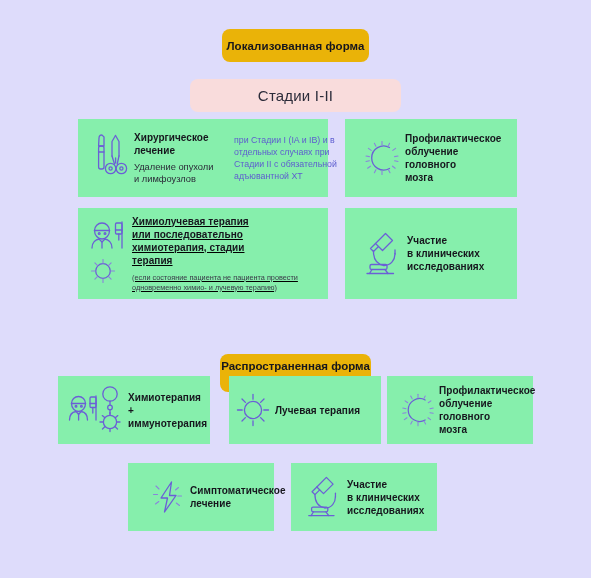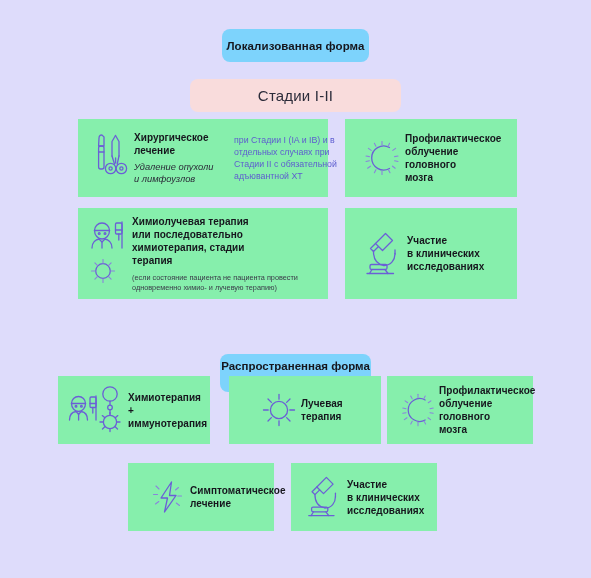--- a/index.html
+++ b/index.html
@@ -16,21 +16,21 @@
   }
   .page {
     position: relative;
     width: 591px;
     height: 578px;
     box-sizing: border-box;
   }
 
   
   .badge-yellow {
-    background: #7dd3fc;
+    background: #eab308;
     border-radius: 8px;
     color: #16161d;
     font-weight: bold;
     text-align: center;
     display: flex;
     flex-direction: column;
     align-items: center;
     justify-content: center;
     position: absolute;
   }
@@ -102,38 +102,37 @@
     font-size: 10px;
     line-height: 13px;
     letter-spacing: 0.05px;
   }
   .sub {
     color: #2b2b38;
     font-size: 9.3px;
     line-height: 12.5px;
     margin-top: 4px;
     font-weight: normal;
-    font-style: italic;
   }
   .note {
     color: #5d5dcf;
     font-size: 8.8px;
     line-height: 12px;
   }
   .fine {
     color: #3a3a48;
     font-size: 7.3px;
     line-height: 10px;
     margin-top: 6px;
   }
 
   
   #card-surgery      { left: 78px;  top: 119px; width: 250px; height: 78px; }
   #card-pci-1        { left: 345px; top: 119px; width: 172px; height: 78px; }
-  #card-chemorad     { left: 78px;  top: 208px; width: 250px; height: 91px; }
+  #card-chemorad     { left: 78px;  top: 208px; width: 250px; height: 91px; text-decoration: underline; }
   #card-trials-1     { left: 345px; top: 208px; width: 172px; height: 91px; }
   #card-chemoimmuno  { left: 58px;  top: 376px; width: 152px; height: 68px; }
   #card-radio        { left: 229px; top: 376px; width: 152px; height: 68px; }
   #card-pci-2        { left: 387px; top: 376px; width: 146px; height: 68px; }
   #card-symptom      { left: 128px; top: 463px; width: 146px; height: 68px; }
   #card-trials-2     { left: 291px; top: 463px; width: 146px; height: 68px; }
 
   #card-surgery .card-inner   { padding: 0 10px 0 12px; }
   #card-surgery .icon-wrap    { width: 40px; }
   #card-surgery .col-main     { width: 96px; margin-left: 4px; }
@@ -144,21 +143,21 @@
 
   #card-chemorad .card-inner  { padding: 0 10px 0 10px; }
   #card-chemorad .icon-wrap   { width: 44px; }
 
   #card-trials-1 .card-inner  { padding: 0 10px 0 14px; }
   #card-trials-1 .icon-wrap   { width: 48px; }
 
   #card-chemoimmuno .card-inner { padding: 0 8px 0 8px; }
   #card-chemoimmuno .icon-wrap  { width: 62px; }
 
-  #card-radio .card-inner     { padding: 0 8px 0 28px; }
+  #card-radio .card-inner     { padding: 0 8px 0 2px; }
   #card-radio .icon-wrap      { width: 44px; }
 
   #card-pci-2 .card-inner     { padding: 0 8px 0 10px; }
   #card-pci-2 .icon-wrap      { width: 42px; }
 
   #card-symptom .card-inner   { padding: 0 8px 0 18px; }
   #card-symptom .icon-wrap    { width: 44px; }
 
   #card-trials-2 .card-inner  { padding: 0 8px 0 10px; }
   #card-trials-2 .icon-wrap   { width: 46px; }

